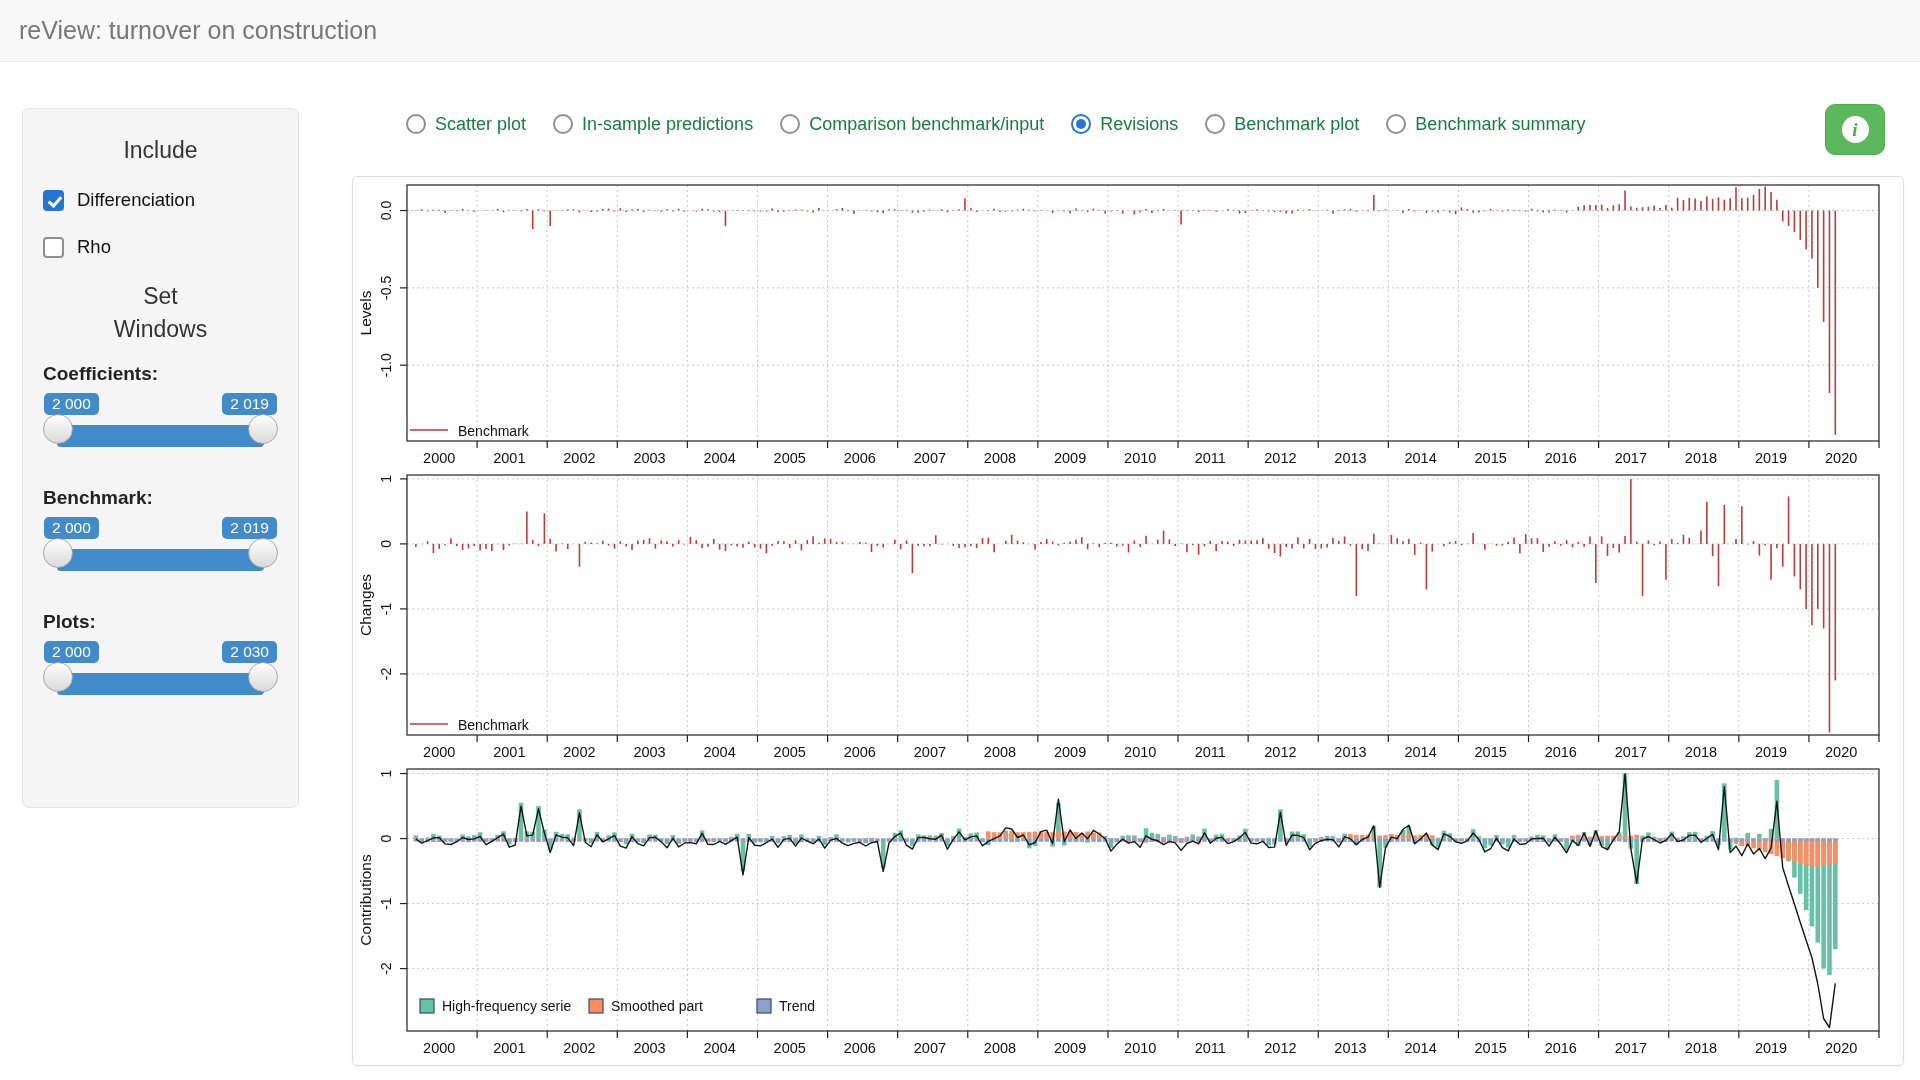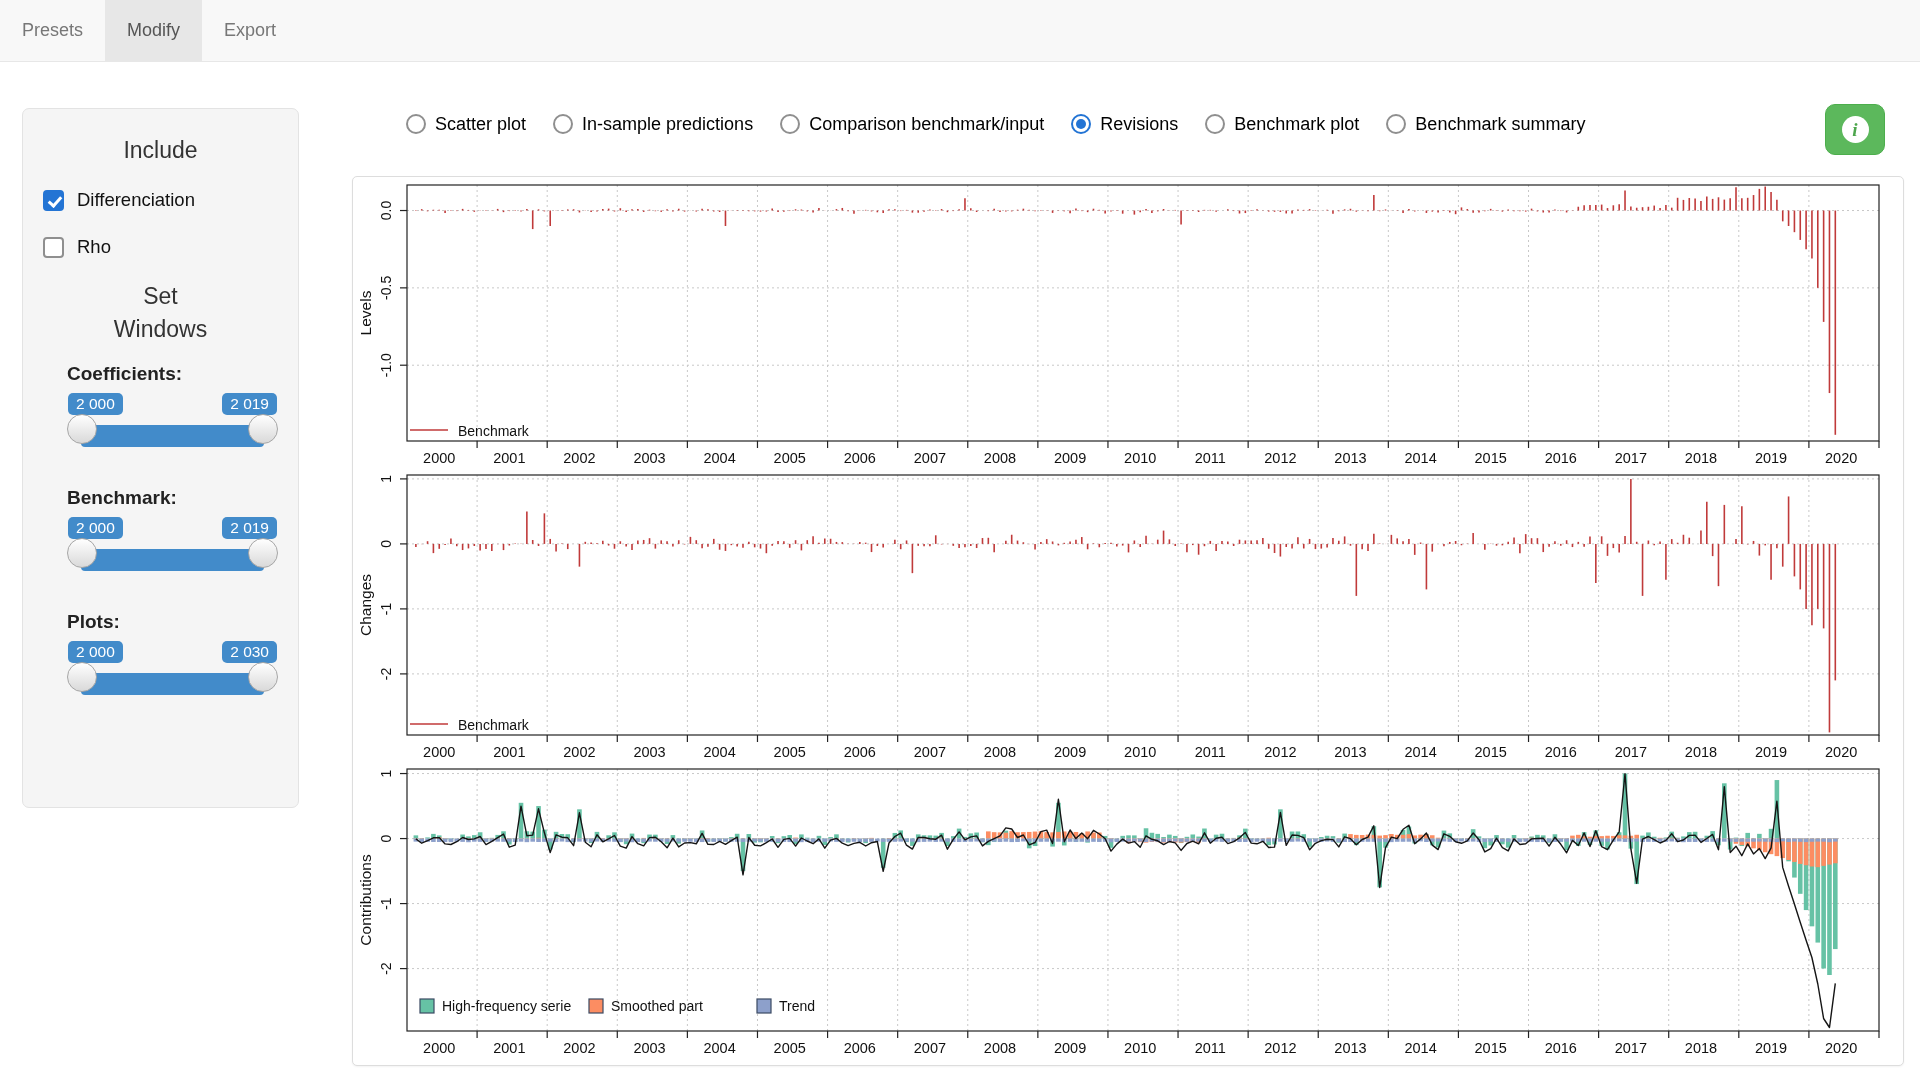--- a/index.html
+++ b/index.html
@@ -19,53 +19,49 @@
     background:#f5f5f5; border:1px solid #e3e3e3; border-radius:7px; padding:22px 20px 28px;
   }
   .side-heading { text-align:center; font-size:23px; color:#333; margin:6px 0 2px; }
   .chk-row { display:flex; align-items:center; gap:13px; margin:25px 0; font-size:18.5px; color:#111; }
   .chk-box { width:21px; height:21px; border-radius:4px; border:2px solid #8f8f8f; background:#fff; position:relative; flex:0 0 auto; }
   .chk-box.checked { background:#2374d4; border-color:#2374d4; }
   .chk-box.checked::after {
     content:""; position:absolute; left:6px; top:2px; width:5px; height:10px;
     border:solid #fff; border-width:0 3px 3px 0; transform:rotate(42deg);
   }
-  .slider-group { margin-top:18px;margin-left:24px; }
+  .slider-group { margin-top:18px; }
   .slider-label { font-size:19px; font-weight:bold; color:#222; margin:20px 0 40px; }
   .slider { position:relative; margin:0 0 40px; }
   .track { height:22px; margin:0 14px; background:#428bca; border-radius:4px; position:relative; }
   .badge { position:absolute; top:-32px; background:#428bca; color:#fff; font-size:15.5px; padding:2px 8px 3px; border-radius:5px; line-height:1.1; }
   .badge.from { left:-13px; } .badge.to { right:-13px; }
   .handle { position:absolute; top:-11px; width:30px; height:30px; border-radius:50%;
     background:linear-gradient(#ffffff,#d9d9d9); border:1px solid #a6a6a6; }
   .handle.from { left:-14px; } .handle.to { right:-14px; }
   
   .radio-row { position:absolute; left:406px; top:106px; display:flex; gap:27px; align-items:center; height:36px; }
-  .radio-item { display:flex; align-items:center; gap:9px; font-size:18px; color:#000000; white-space:nowrap; }
+  .radio-item { display:flex; align-items:center; gap:9px; font-size:18px; color:#15803d; white-space:nowrap; }
   .radio-circle { width:20px; height:20px; border-radius:50%; border:2px solid #8f8f8f; background:#fff; position:relative; flex:0 0 auto; }
   .radio-circle.selected { border-color:#2374d4; }
   .radio-circle.selected::after { content:""; position:absolute; left:3px; top:3px; width:10px; height:10px; border-radius:50%; background:#2374d4; }
   .info-btn { position:absolute; left:1825px; top:104px; width:60px; height:51px; background:#5cb85c; border:1px solid #4cae4c;
     border-radius:10px; display:flex; align-items:center; justify-content:center; cursor:pointer; padding:0; }
   .info-circle { width:27px; height:27px; border-radius:50%; background:#fff; color:#4da64d; display:flex; align-items:center; justify-content:center;
     font-family:"Liberation Serif", serif; font-weight:bold; font-style:italic; font-size:19px; }
   .chart-card { position:absolute; left:352px; top:176px; width:1552px; height:890px; background:#fff;
     border:1px solid #dddddd; border-radius:5px; box-shadow:0 1px 2px rgba(0,0,0,0.05); padding:2px 0 0 2px; }
   svg { display:block; font-family:"Liberation Sans", sans-serif; }
   svg text { fill:#111; }
 </style>
 </head>
 <body>
 
 <nav class="navbar">
-  <div style="display:flex" id="tabs">
-      <div class="tab">Presets</div>
-      <div class="tab active">Modify</div>
-      <div class="tab">Export</div>
-    </div>
+  <div class="app-title">reView: turnover on construction</div>
 </nav>
 
 <aside class="sidebar">
   <div class="side-heading">Include</div>
   <div id="includeChecks">
       <div class="chk-row">
         <span class="chk-box checked"></span>
         <span>Differenciation</span>
       </div>
       <div class="chk-row">

